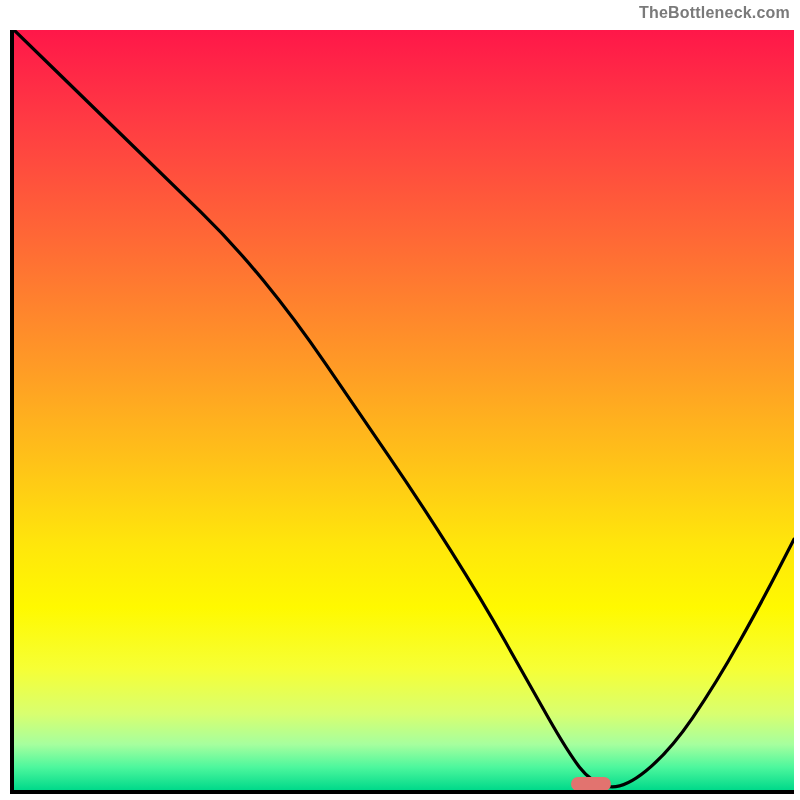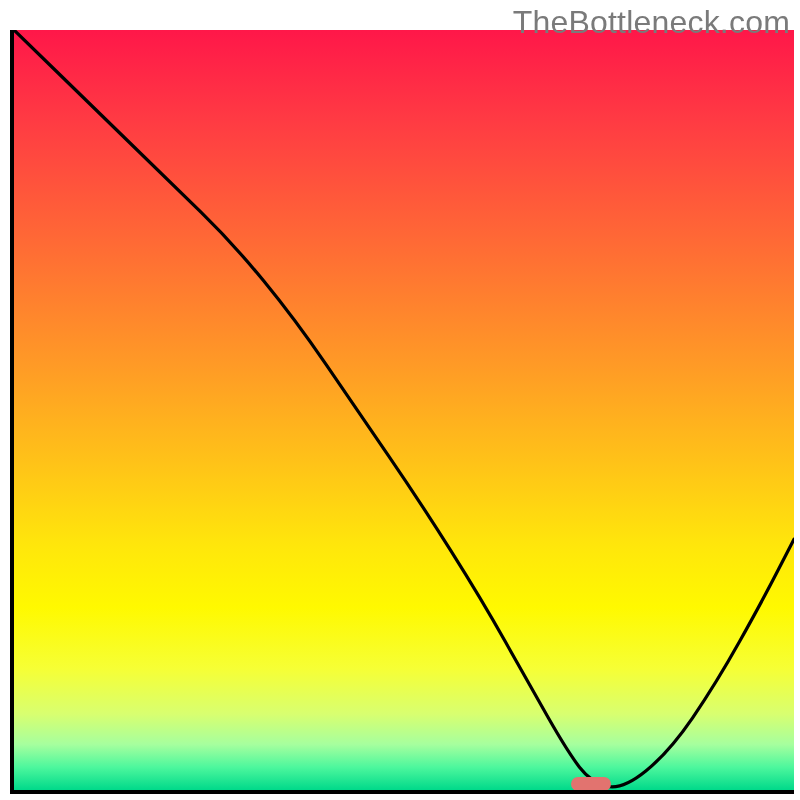--- a/index.html
+++ b/index.html
@@ -12,22 +12,22 @@
   }
   .container {
     position: relative;
     width: 800px;
     height: 800px;
   }
   .watermark {
     position: absolute;
     top: 4px;
     right: 10px;
-    font-size: 32px;
-    font-weight: normal;
+    font-size: 16px;
+    font-weight: bold;
     color: #7a7a7a;
     z-index: 10;
     letter-spacing: 0.2px;
   }
   .plot-area {
     position: absolute;
     left: 10px;
     top: 30px;
     width: 780px;
     height: 760px;

